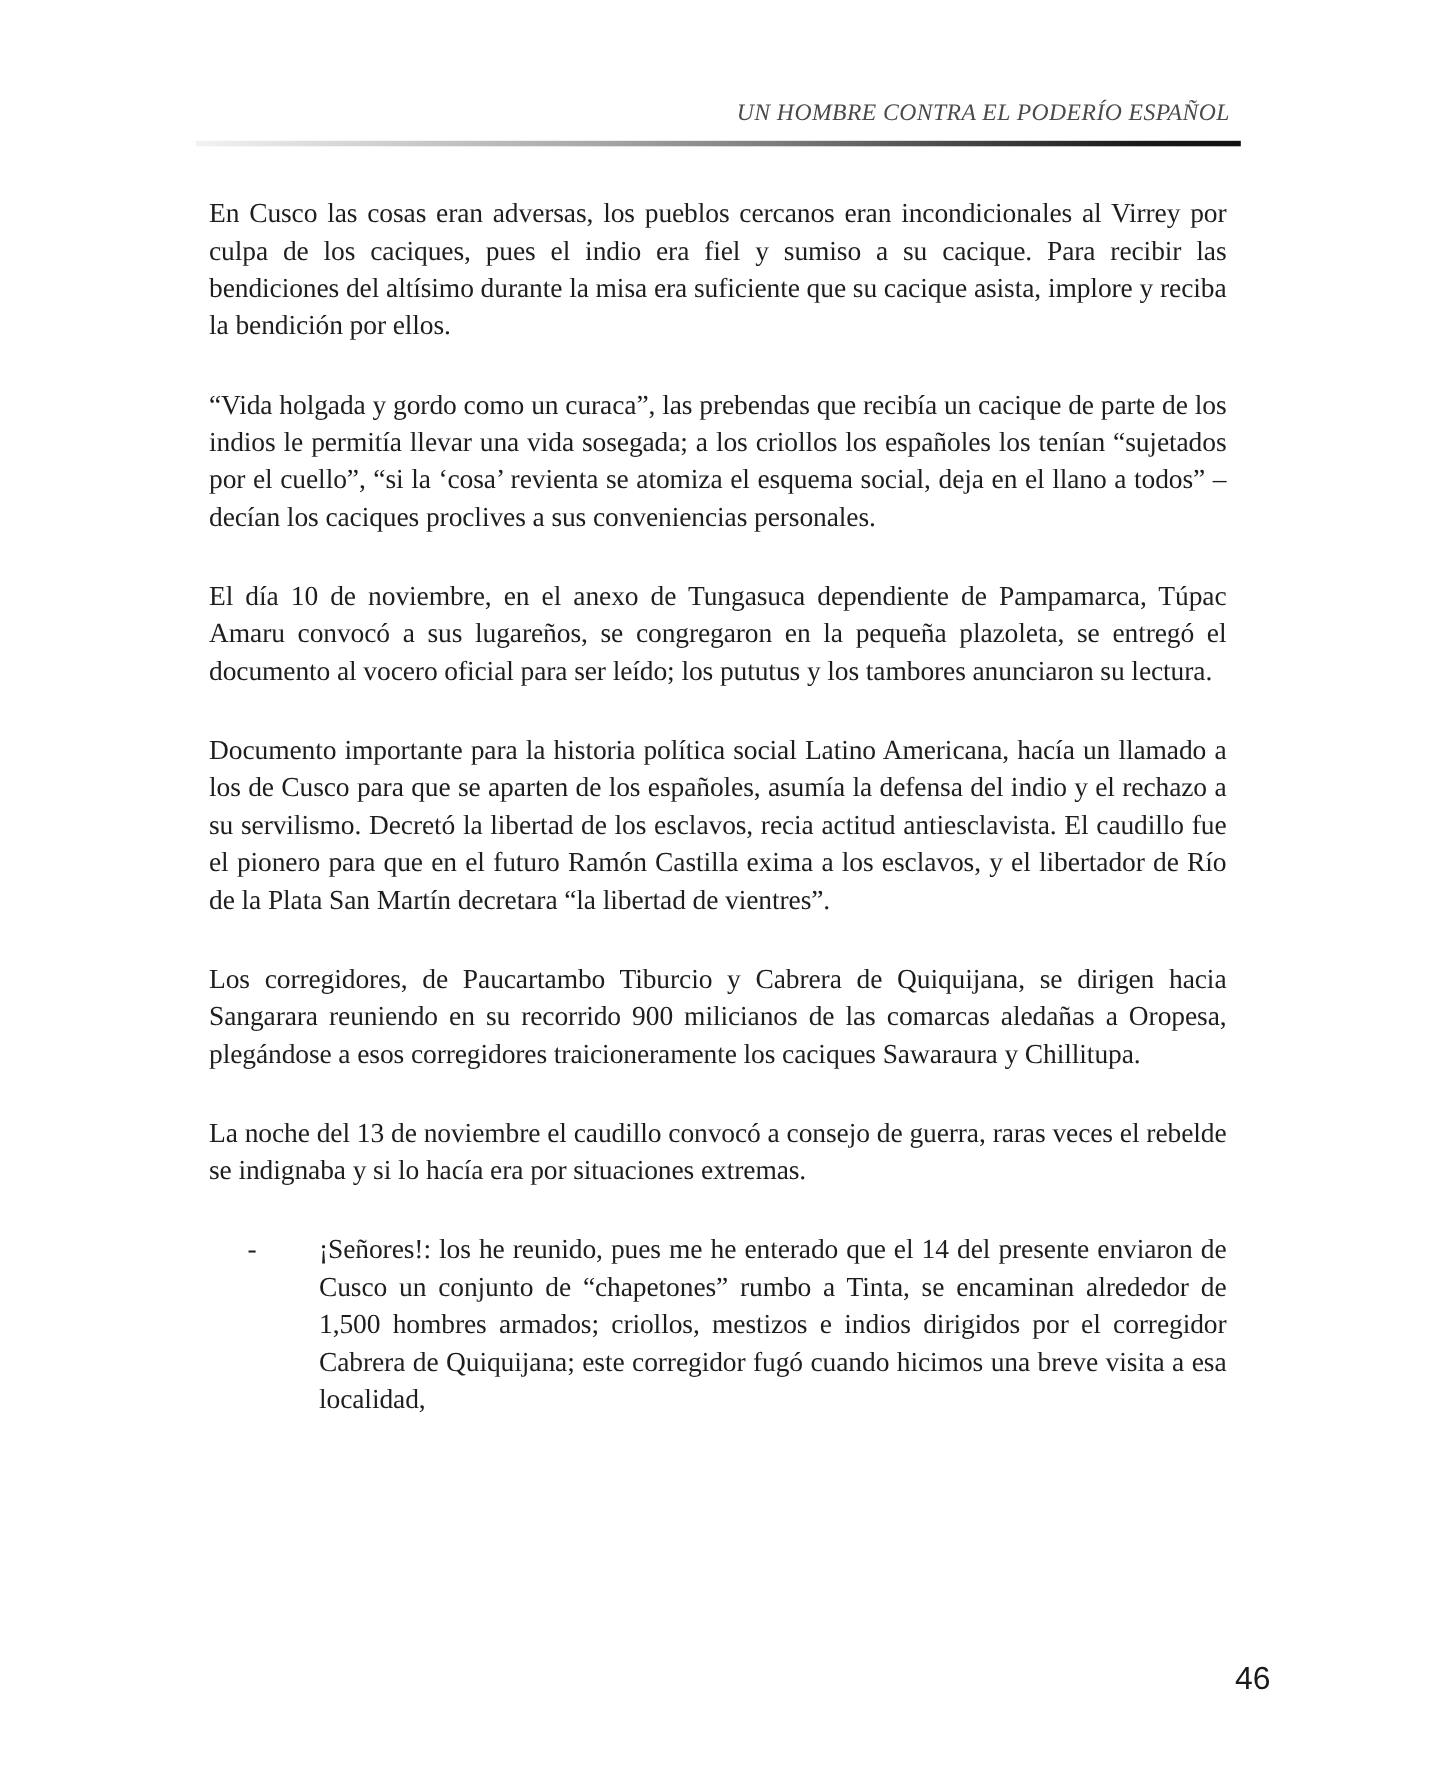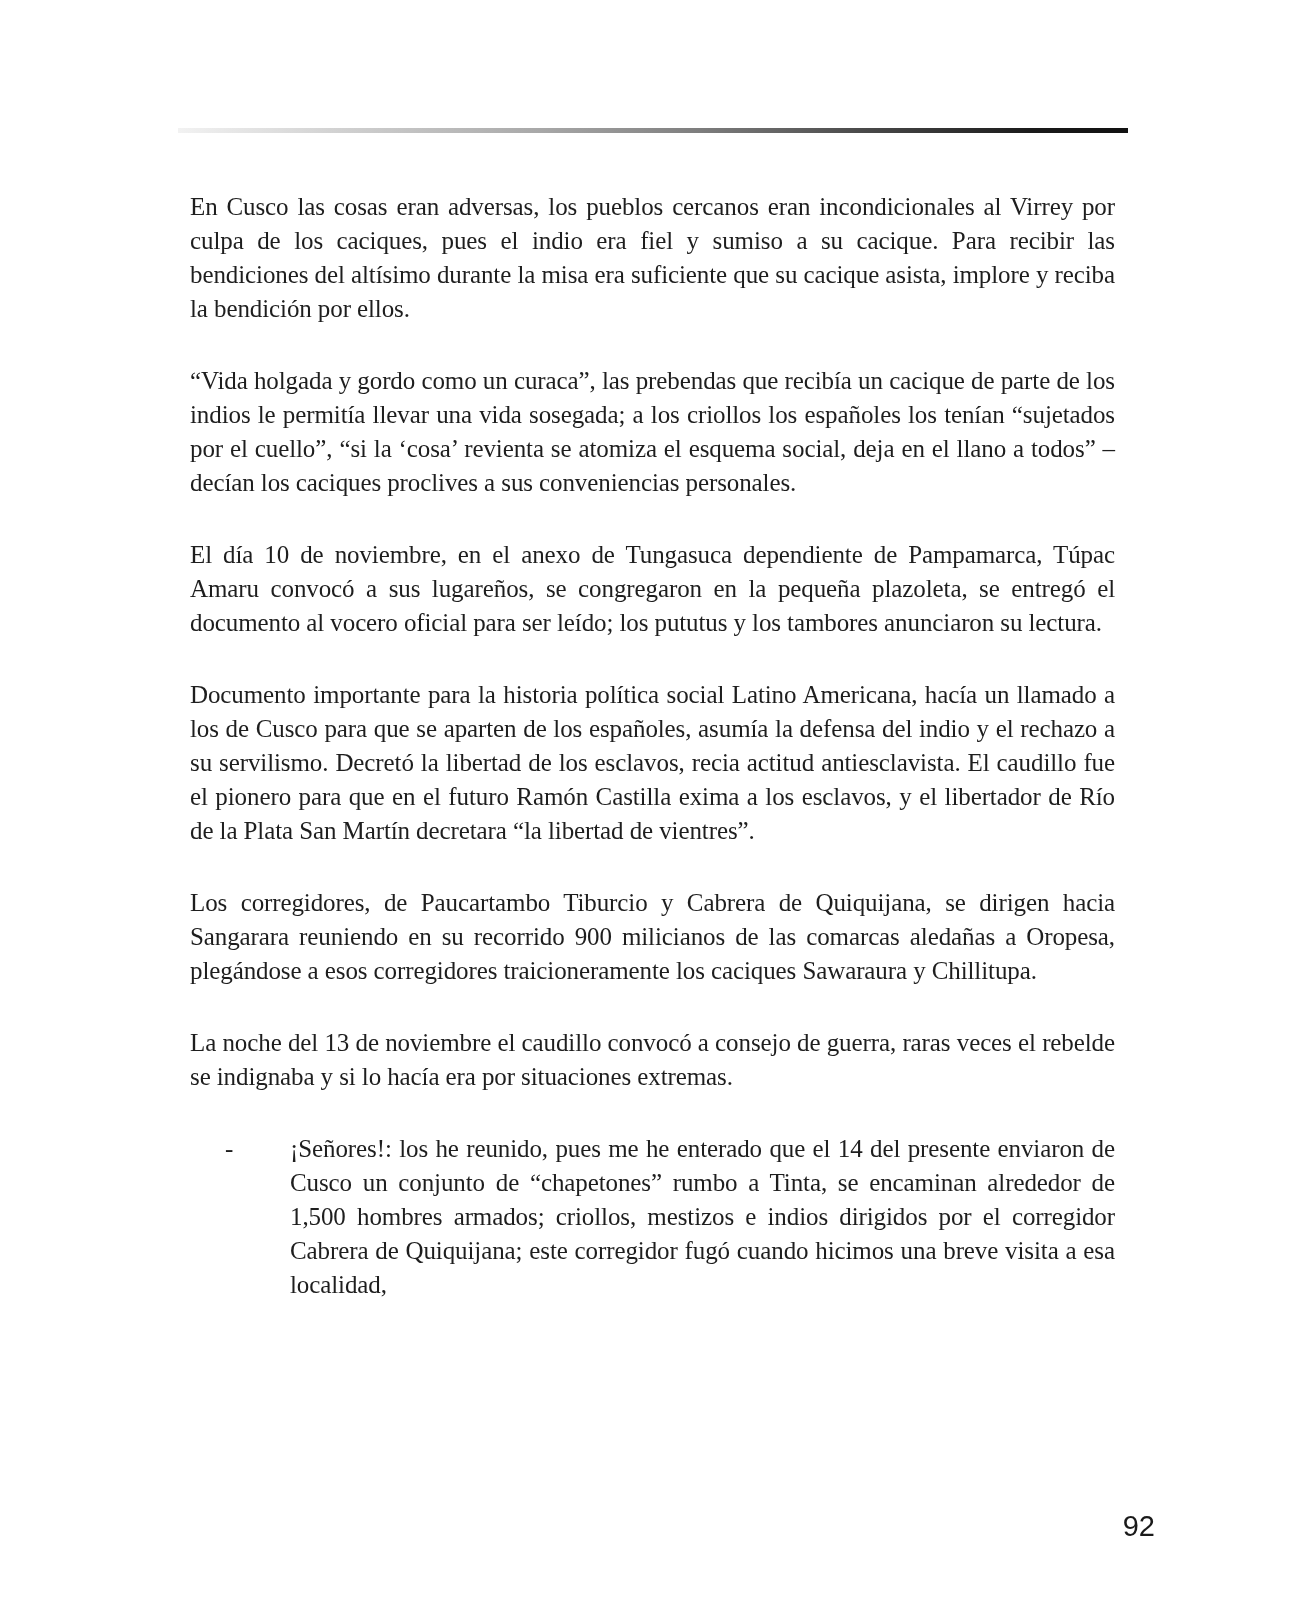--- a/index.html
+++ b/index.html
@@ -33,21 +33,21 @@
     top: 128px;
     left: 178px;
     width: 950px;
     height: 5px;
     background: linear-gradient(to right,
       #f2f2f2 0%, #cfcfcf 18%, #a8a8a8 38%,
       #7d7d7d 55%, #4a4a4a 72%, #1a1a1a 90%, #111111 100%);
   }
   .body-text {
     position: absolute;
-    top: 190px;
+    top: 178px;
     left: 190px;
     width: 925px;
     font-size: 25px;
     line-height: 34px;
     letter-spacing: -0.1px;
     color: #1e1e1e;
     text-align: justify;
   }
   .para {
     margin: 0 0 38px 0;
@@ -68,28 +68,29 @@
     font-family: "Liberation Sans", sans-serif;
     font-size: 29px;
     color: #1a1a1a;
   }
 </style>
 </head>
 <body>
 
 <div class="page">
 
+  <div class="running-head">UN HOMBRE CONTRA EL PODERÍO ESPAÑOL</div>
 
   <div class="head-rule"></div>
 
   <main class="body-text" id="body-text">
       <p class="para">En Cusco las cosas eran adversas, los pueblos cercanos eran incondicionales al Virrey por culpa de los caciques, pues el indio era fiel y sumiso a su cacique. Para recibir las bendiciones del altísimo durante la misa era suficiente que su cacique asista, implore y reciba la bendición por ellos.</p>
       <p class="para">“Vida holgada y gordo como un curaca”, las prebendas que recibía un cacique de parte de los indios le permitía llevar una vida sosegada; a los criollos los españoles los tenían “sujetados por el cuello”, “si la ‘cosa’ revienta se atomiza el esquema social, deja en el llano a todos” –decían los caciques proclives a sus conveniencias personales.</p>
       <p class="para">El día 10 de noviembre, en el anexo de Tungasuca dependiente de Pampamarca, Túpac Amaru convocó a sus lugareños, se congregaron en la pequeña plazoleta, se entregó el documento al vocero oficial para ser leído; los pututus y los tambores anunciaron su lectura.</p>
       <p class="para">Documento importante para la historia política social Latino Americana, hacía un llamado a los de Cusco para que se aparten de los españoles, asumía la defensa del indio y el rechazo a su servilismo. Decretó la libertad de los esclavos, recia actitud antiesclavista. El caudillo fue el pionero para que en el futuro Ramón Castilla exima a los esclavos, y el libertador de Río de la Plata San Martín decretara “la libertad de vientres”.</p>
       <p class="para">Los corregidores, de Paucartambo Tiburcio y Cabrera de Quiquijana, se dirigen hacia Sangarara reuniendo en su recorrido 900 milicianos de las comarcas aledañas a Oropesa, plegándose a esos corregidores traicioneramente los caciques Sawaraura y Chillitupa.</p>
       <p class="para">La noche del 13 de noviembre el caudillo convocó a consejo de guerra, raras veces el rebelde se indignaba y si lo hacía era por situaciones extremas.</p>
       <p class="para bullet"><span class="marker">-</span><span>¡Señores!: los he reunido, pues me he enterado que el 14 del presente enviaron de Cusco un conjunto de “chapetones” rumbo a Tinta, se encaminan alrededor de 1,500 hombres armados; criollos, mestizos e indios dirigidos por el corregidor Cabrera de Quiquijana; este corregidor fugó cuando hicimos una breve visita a esa localidad,</span></p>
     </main>
 
-  <div class="page-number">92</div>
+  <div class="page-number">46</div>
 
 </div>
 
 </body></html>

